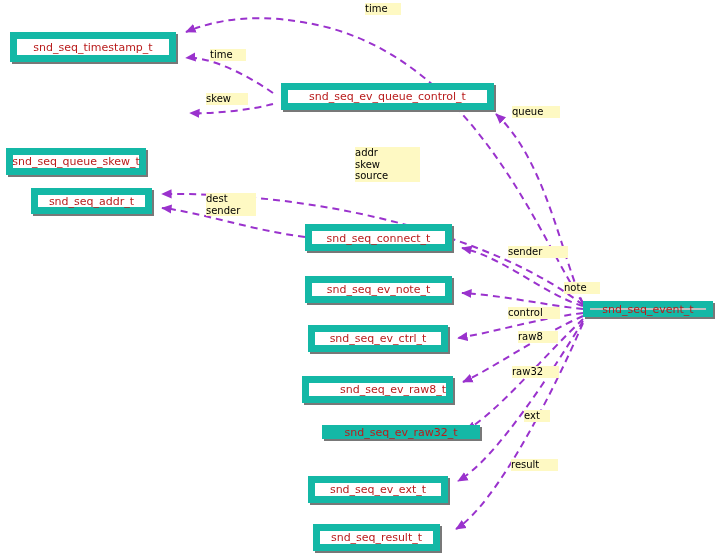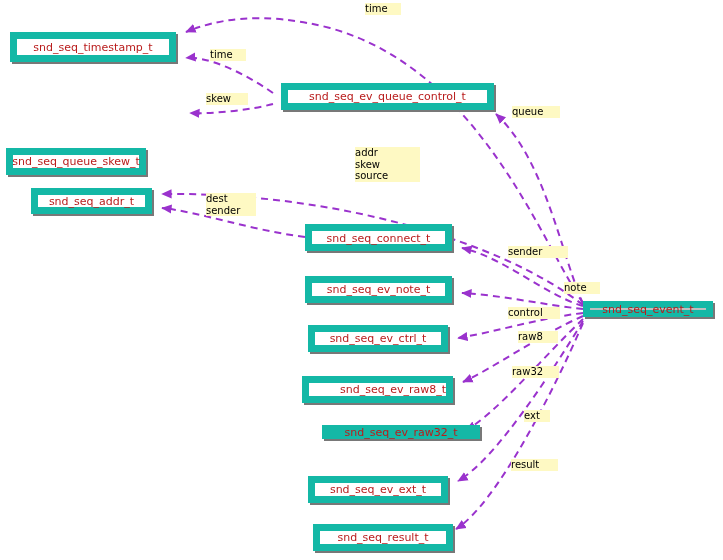--- a/index.html
+++ b/index.html
@@ -102,21 +102,21 @@
       </div>
       <div class="node" style="left: 302px; top: 376px; width: 151px; height: 27px; justify-content: flex-end;">
         <span>snd_seq_ev_raw8_t</span>
       </div>
       <div class="node" style="left: 298px; top: 425px; width: 158px; height: 14px; margin-left: 24px;">
         <span>snd_seq_ev_raw32_t</span>
       </div>
       <div class="node" style="left: 308px; top: 476px; width: 140px; height: 27px;">
         <span>snd_seq_ev_ext_t</span>
       </div>
-      <div class="node" style="left: 313px; top: 524px; width: 140px; height: 27px;">
+      <div class="node" style="left: 313px; top: 524px; width: 127px; height: 27px;">
         <span>snd_seq_result_t</span>
       </div>
       <div class="node highlight" style="left: 583px; top: 301px; width: 130px; height: 16px; background: rgb(191, 191, 191);">
         <span>snd_seq_event_t</span>
       </div>
     </div>
   <div id="label-layer">
       <div class="edge-label" style="left: 365px; top: 3px; width: 36px;">time</div>
       <div class="edge-label" style="left: 210px; top: 49px; width: 36px;">time</div>
       <div class="edge-label" style="left: 206px; top: 93px; width: 42px;">skew</div>

